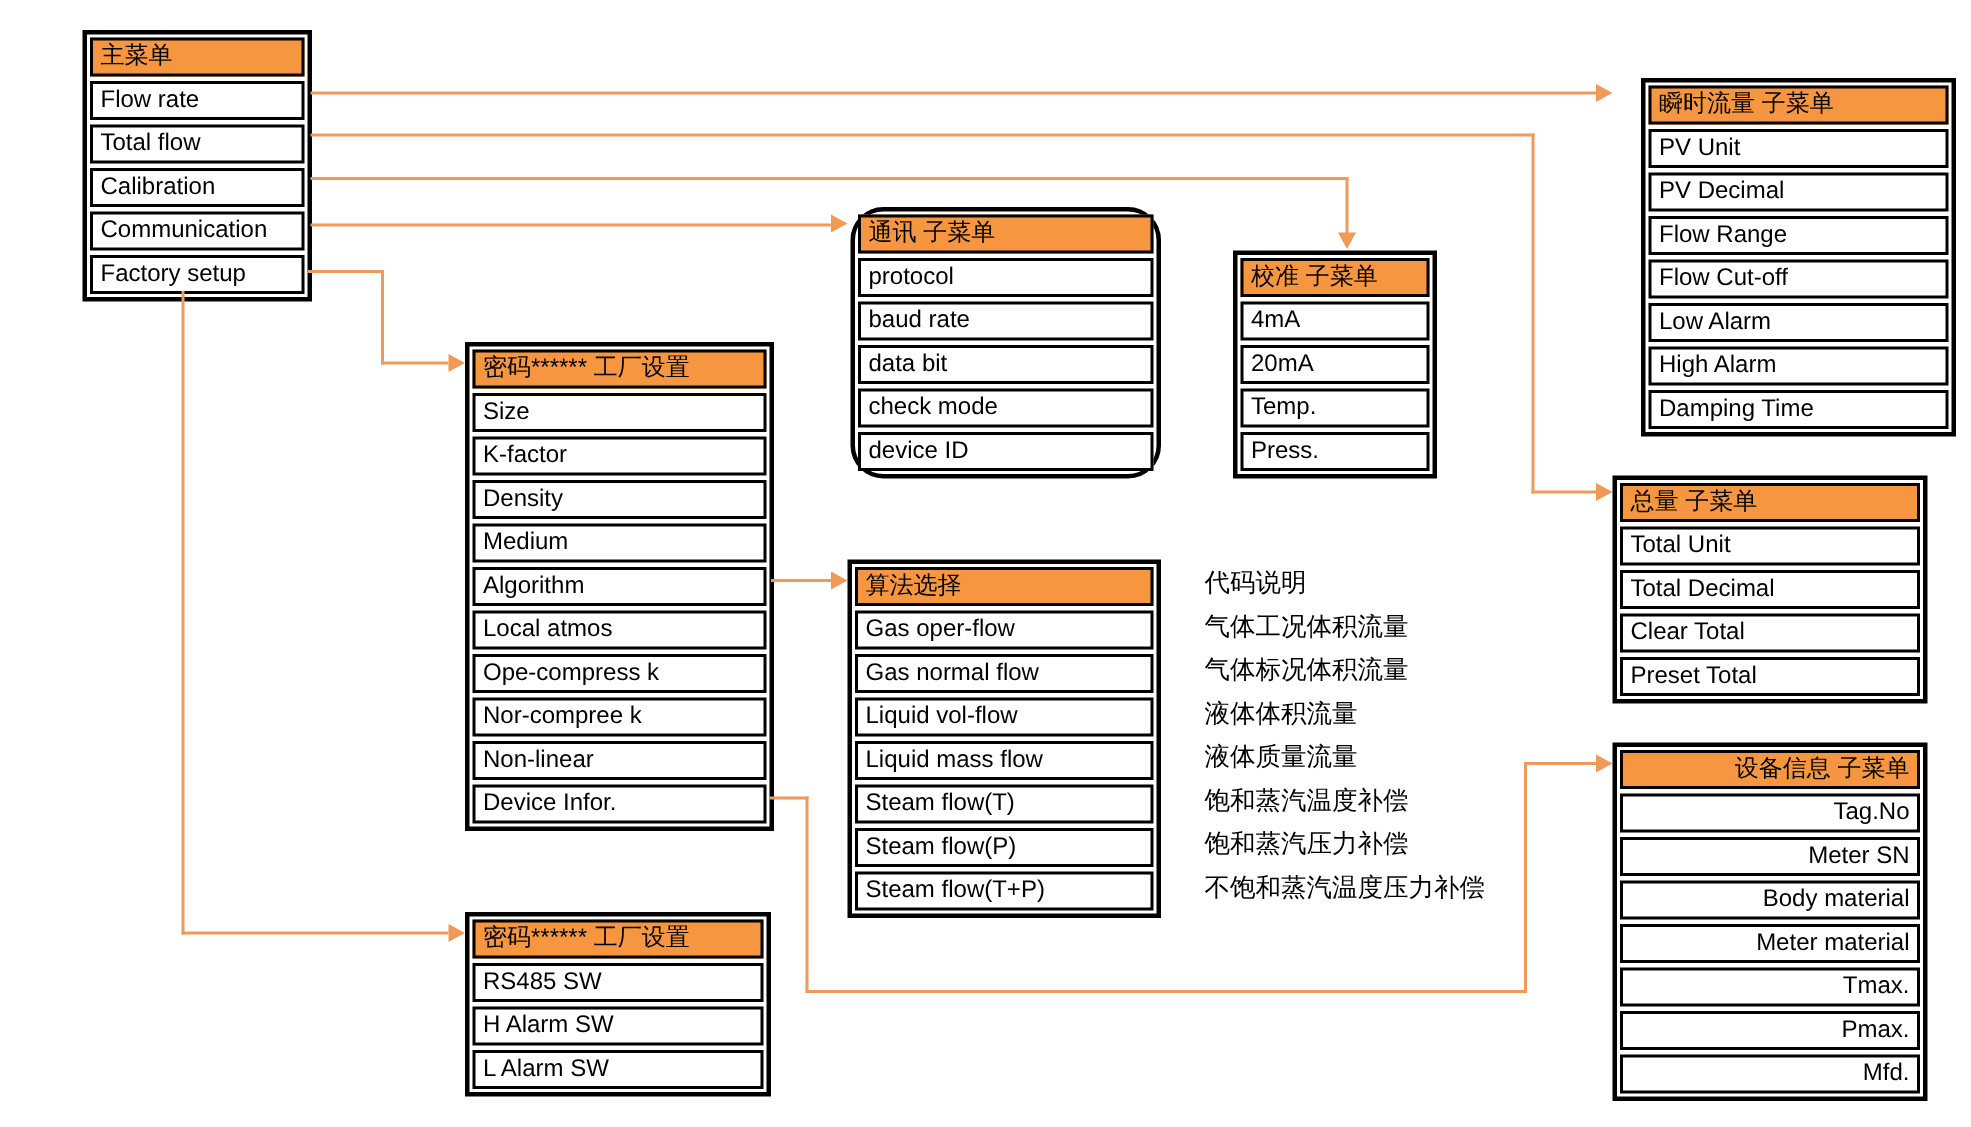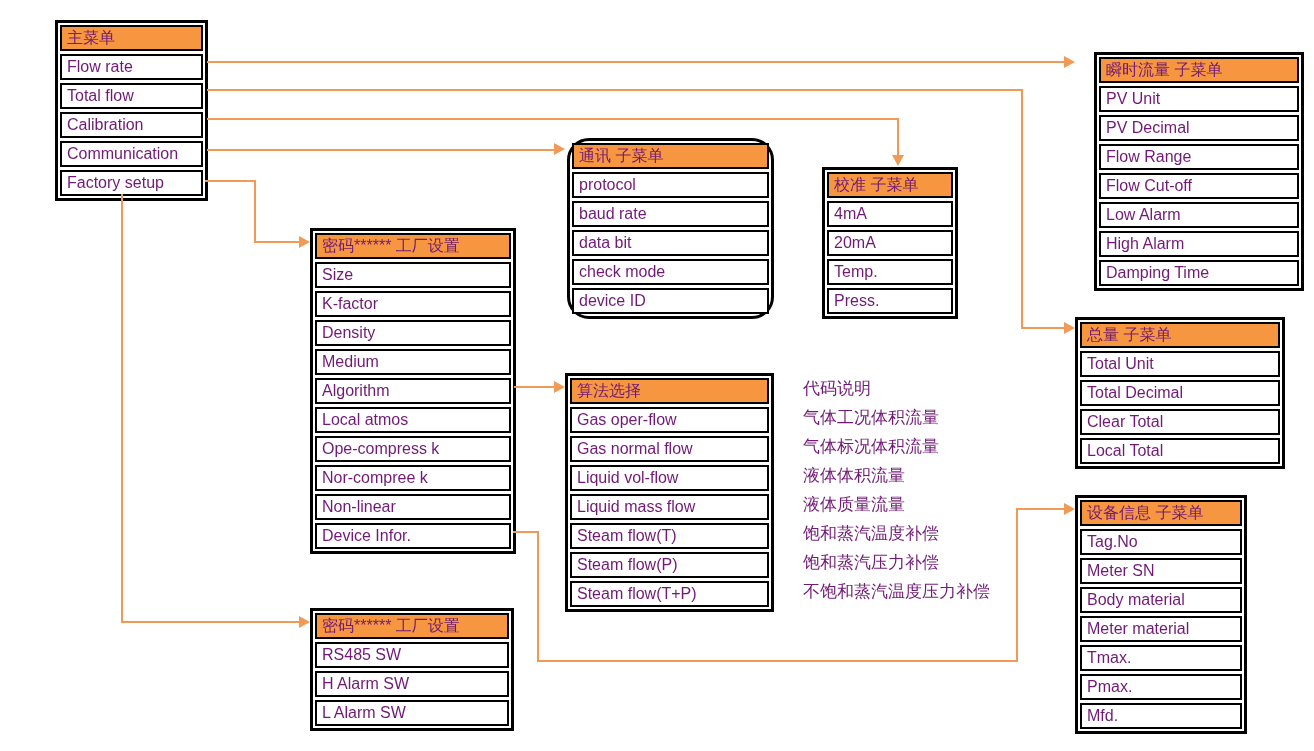--- a/index.html
+++ b/index.html
@@ -1,21 +1,21 @@
 <!DOCTYPE html>
 <html><head>
 <meta charset="utf-8">
 <style>
   html,body{margin:0;padding:0;background:#ffffff;}
   #canvas{
     position:relative;
     width:1314px;height:751px;
     background:#ffffff;
     font-family:"Liberation Sans","DejaVu Sans",sans-serif;
-    color:#701a75;
+    color:#000000;
     overflow:hidden;
   }
   .mbox{
     position:absolute;
     box-sizing:border-box;
     border:3px solid #000000;
     background:#ffffff;
     padding:2px;
   }
   .cell{
@@ -81,25 +81,25 @@
         <div class="cell">Damping Time</div>
       </div>
   </div>
 
   <div class="mbox" style="left:1075px;top:317px;width:210px;">
     <div class="cell header">总量 子菜单</div>
     <div class="rows">
         <div class="cell">Total Unit</div>
         <div class="cell">Total Decimal</div>
         <div class="cell">Clear Total</div>
-        <div class="cell">Local Total</div>
-      </div>
-  </div>
-
-  <div class="mbox" style="left:1075px;top:495px;width:172px;">
+        <div class="cell">Preset Total</div>
+      </div>
+  </div>
+
+  <div class="mbox" style="left:1075px;top:495px;width:210px;text-align:right;">
     <div class="cell header">设备信息 子菜单</div>
     <div class="rows">
         <div class="cell">Tag.No</div>
         <div class="cell">Meter SN</div>
         <div class="cell">Body material</div>
         <div class="cell">Meter material</div>
         <div class="cell">Tmax.</div>
         <div class="cell">Pmax.</div>
         <div class="cell">Mfd.</div>
       </div>

